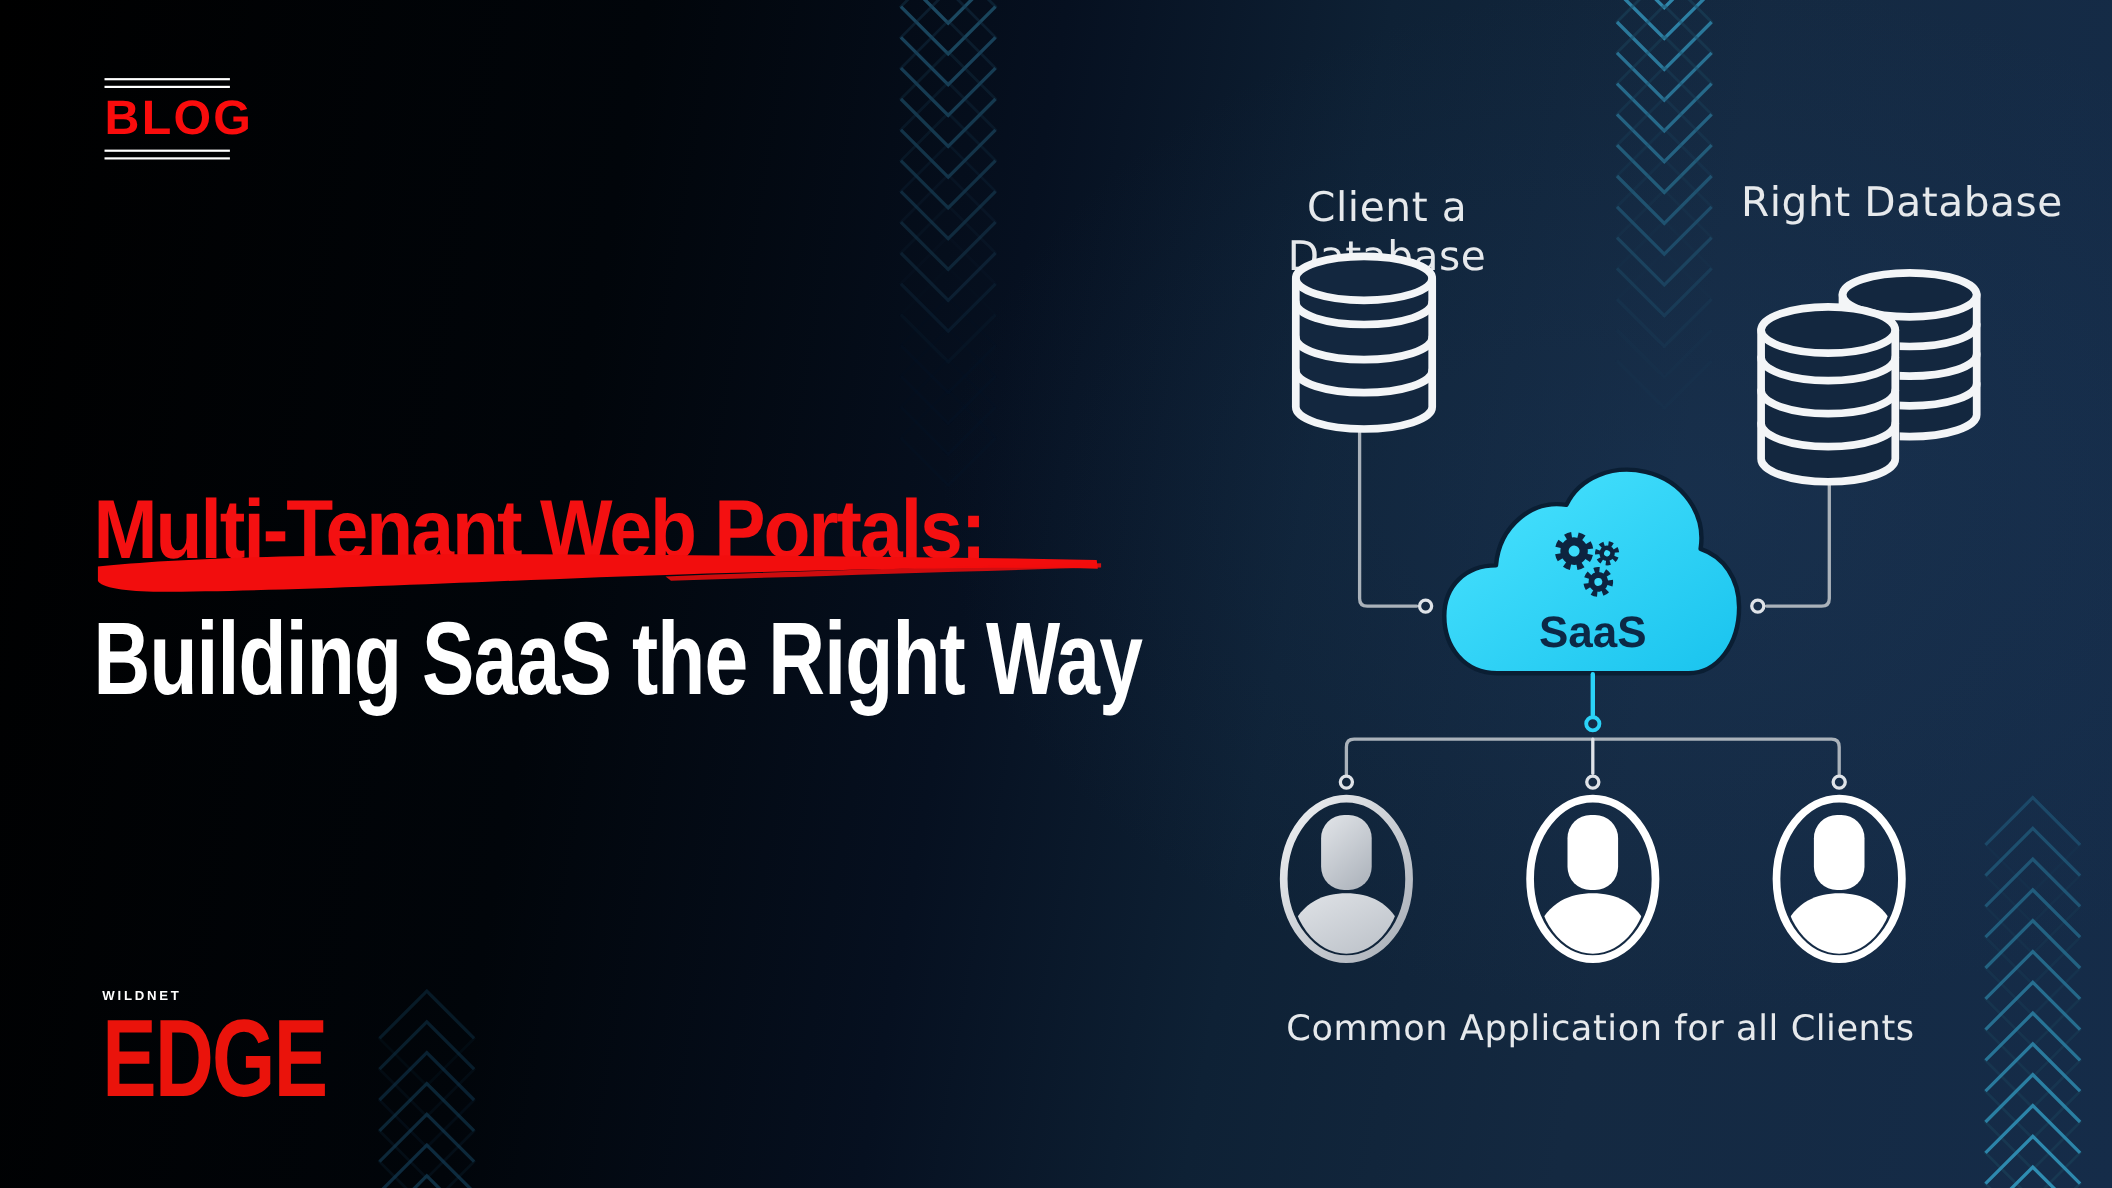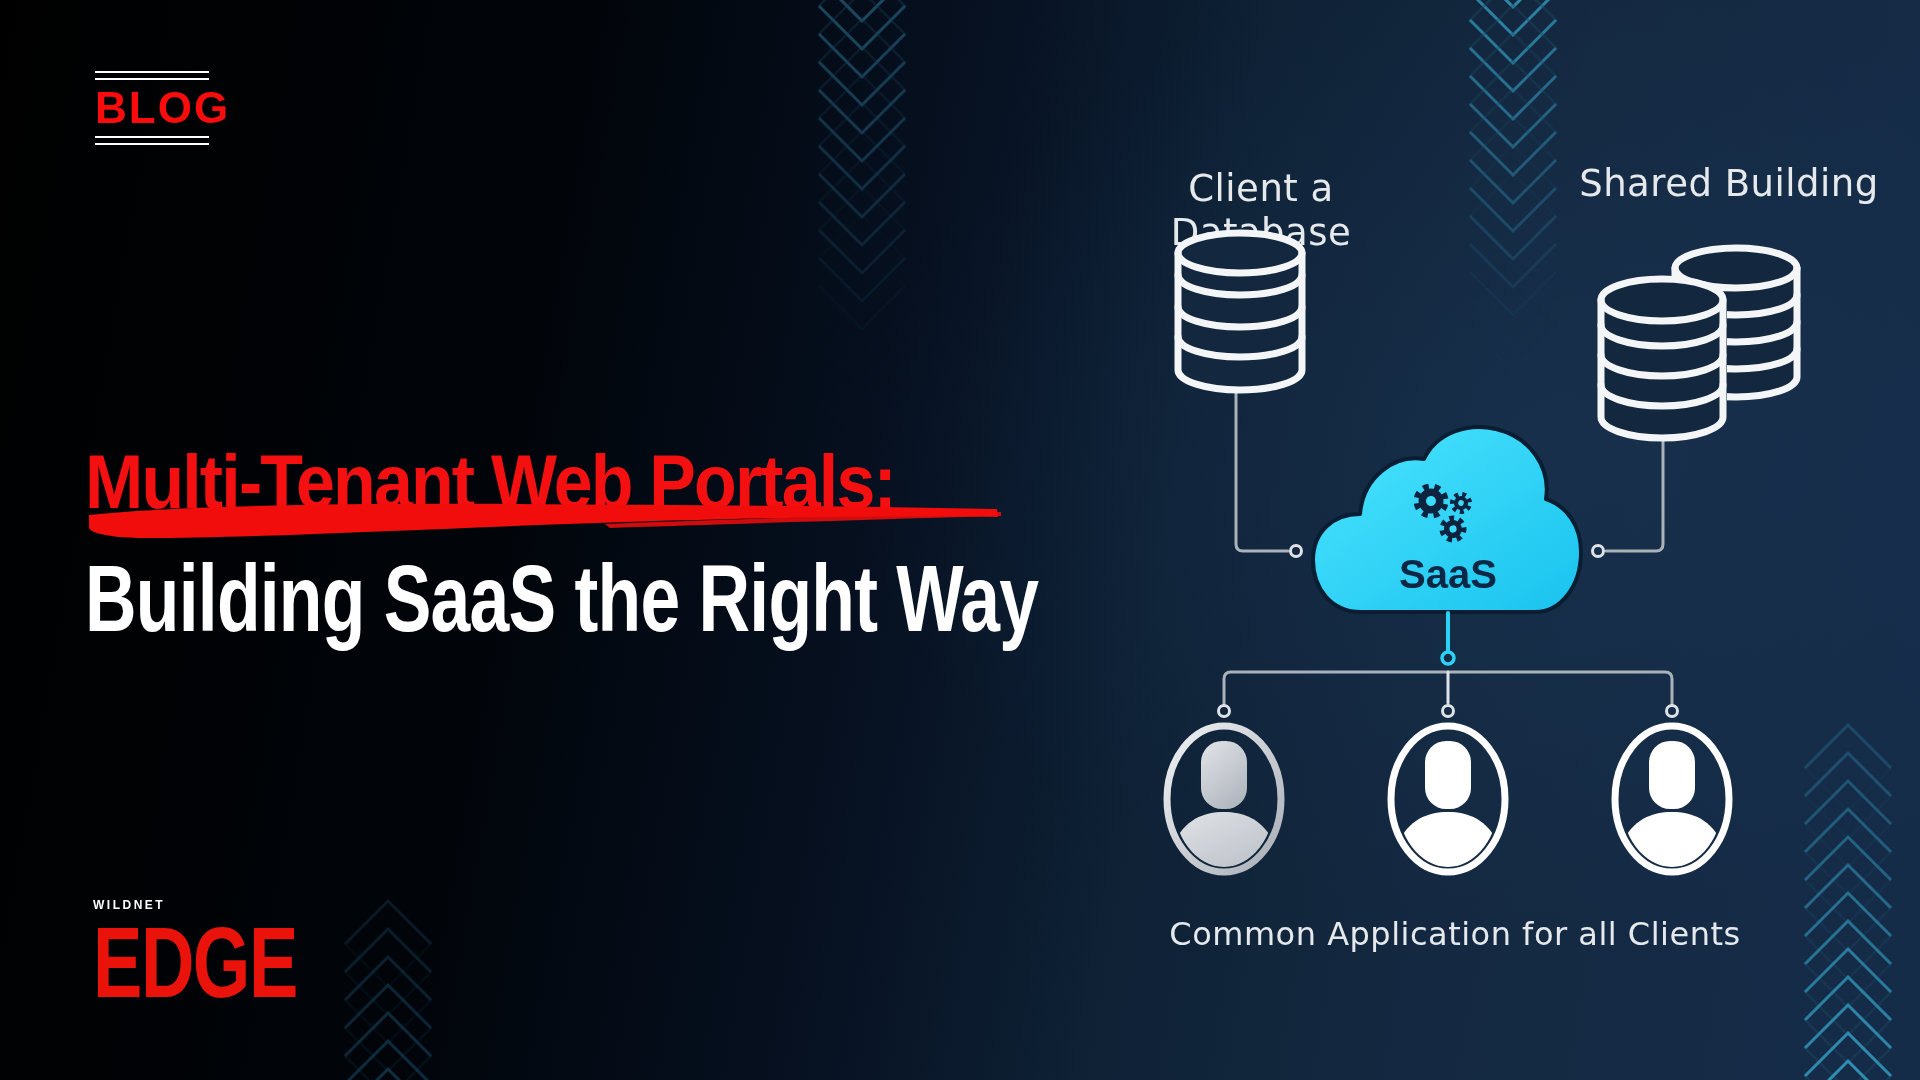--- a/index.html
+++ b/index.html
@@ -167,21 +167,21 @@
   <path fill="#f20d0d" opacity="0.85" d="M520,24 C640,19 800,15 916,12 L916,16 C800,19 650,24 525,28 Z"></path>
 </svg>
 <h2 class="abs title2">Building SaaS the Right Way</h2>
 
 <div class="abs logo">
   <p class="logo-top">WILDNET</p>
   <p class="logo-main">EDGE</p>
 </div>
 
 <div class="abs diag-label lbl-client">Client a Database</div>
-<div class="abs diag-label lbl-shared">Shared Building</div>
+<div class="abs diag-label lbl-shared">Right Database</div>
 <div class="abs diag-label lbl-caption">Common Application for all Clients</div>
 
 <svg class="abs" style="left:0;top:0;" width="1920" height="1080" viewBox="0 0 1920 1080" fill="none">
   <defs>
     <linearGradient id="cloudGrad" x1="0" y1="0" x2="1" y2="1">
       <stop offset="0" stop-color="#4ce4ff"></stop>
         <stop offset="1" stop-color="#19c3ee"></stop>
     </linearGradient>
     <linearGradient id="gAvRing" x1="0" y1="0" x2="1" y2="1">
       <stop offset="0" stop-color="#f0f2f4"></stop>

